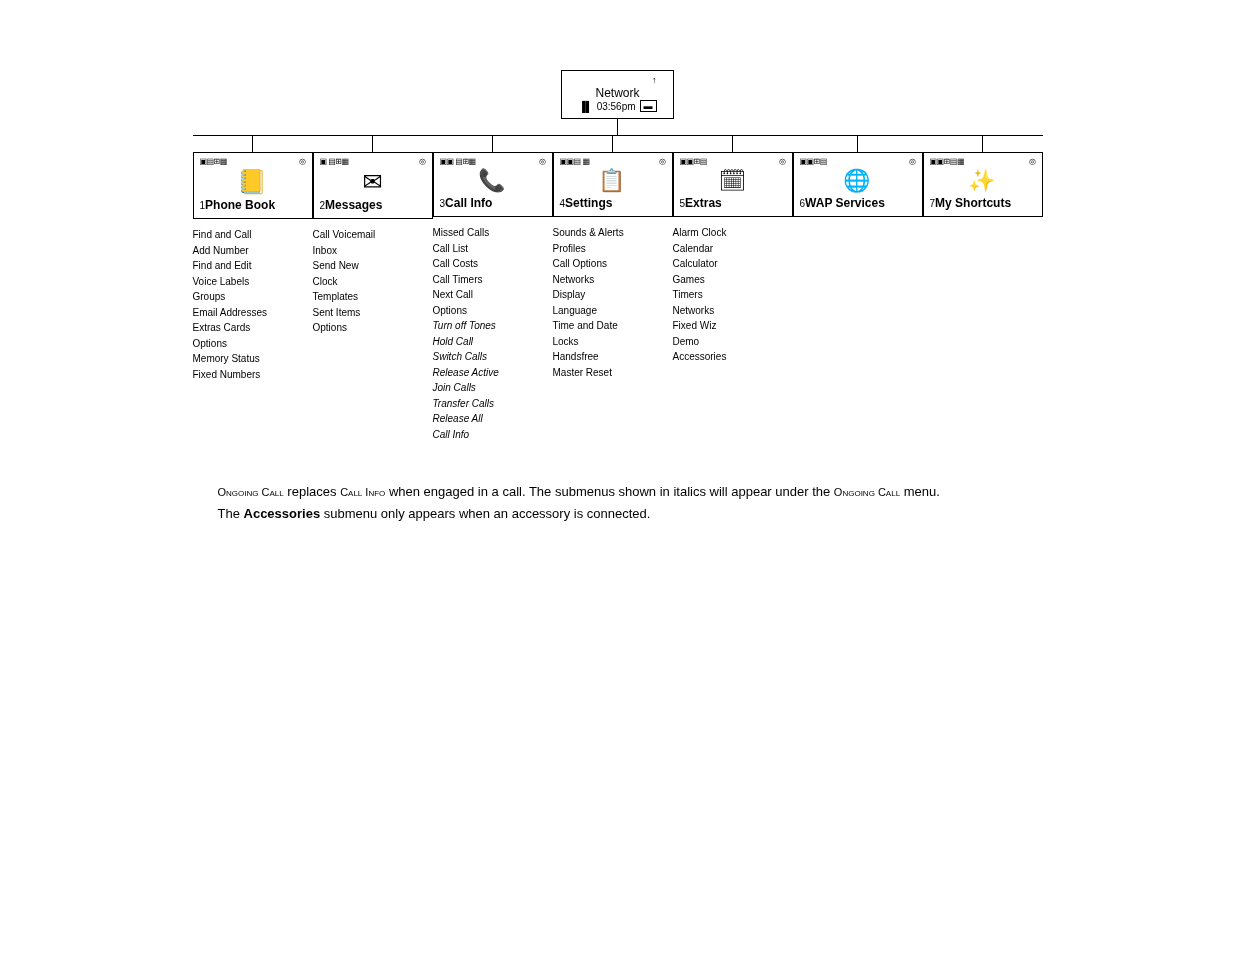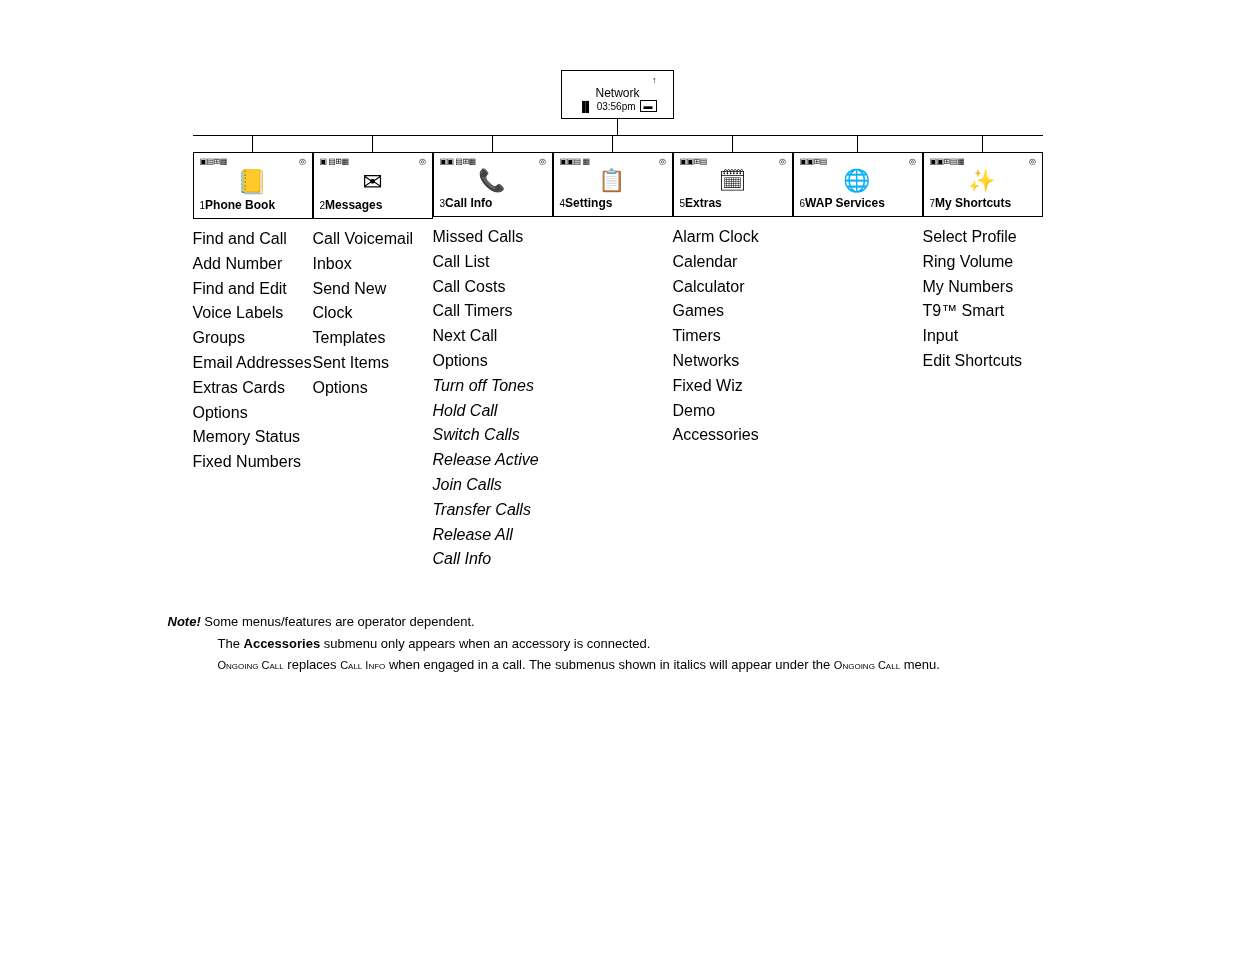--- a/index.html
+++ b/index.html
@@ -118,21 +118,21 @@
 
     .menu-number {
       font-size: 10px;
       font-weight: normal;
     }
 
     
     .sub-items {
       margin-top: 8px;
       text-align: left;
-      font-size: 16px;
+      font-size: 10px;
       line-height: 1.55;
       list-style: none;
       padding: 0;
       width: 120px;
     }
 
     .sub-items li {
       white-space: nowrap;
     }
 
@@ -271,20 +271,32 @@
       <div class="column">
         <div class="v-line-down"></div>
         <div class="menu-box">
           <div class="icon-row">
             <span class="icon-chars">▣▣▤ ▦</span>
             <span class="icon-chars">◎</span>
           </div>
           <span class="main-icon" style="font-size:22px;">📋</span>
           <span class="menu-label"><span class="menu-number">4</span>Settings</span>
         </div>
+        <ul class="sub-items">
+          <li>Sounds &amp; Alerts</li>
+          <li>Profiles</li>
+          <li>Call Options</li>
+          <li>Networks</li>
+          <li>Display</li>
+          <li>Language</li>
+          <li>Time and Date</li>
+          <li>Locks</li>
+          <li>Handsfree</li>
+          <li>Master Reset</li>
+        </ul>
       </div>
 
       <div class="column">
         <div class="v-line-down"></div>
         <div class="menu-box">
           <div class="icon-row">
             <span class="icon-chars">▣▣⊞▤ </span>
             <span class="icon-chars">◎</span>
           </div>
           <span class="main-icon" style="font-size:22px;">🗓</span>
@@ -318,39 +330,27 @@
       <div class="column">
         <div class="v-line-down"></div>
         <div class="menu-box">
           <div class="icon-row">
             <span class="icon-chars">▣▣⊞▤▦</span>
             <span class="icon-chars">◎</span>
           </div>
           <span class="main-icon" style="font-size:22px;">✨</span>
           <span class="menu-label"><span class="menu-number">7</span>My Shortcuts</span>
         </div>
-        <ul class="sub-items">
-          <li>Select Profile</li>
-          <li>Ring Volume</li>
-          <li>My Numbers</li>
-          <li>T9™ Smart</li>
-          <li>Input</li>
-          <li>Edit Shortcuts</li>
-        </ul>
       </div>
 
     </div>
   </div>
 
   <div class="notes-section">
-    <div class="note-line">
-      <span class="note-label">Note!</span>
-      <span> Some menus/features are operator dependent.</span>
+    <div class="note-indent note-line">
+      <span class="small-caps">Ongoing Call</span> replaces <span class="small-caps">Call Info</span> when engaged in a call. The submenus shown in italics will appear under the <span class="small-caps">Ongoing Call</span> menu.
     </div>
     <div class="note-indent note-line">
       The <span class="bold">Accessories</span> submenu only appears when an accessory is connected.
     </div>
-    <div class="note-indent note-line">
-      <span class="small-caps">Ongoing Call</span> replaces <span class="small-caps">Call Info</span> when engaged in a call. The submenus shown in italics will appear under the <span class="small-caps">Ongoing Call</span> menu.
-    </div>
   </div>
 
 </div>
 
 </body></html>

